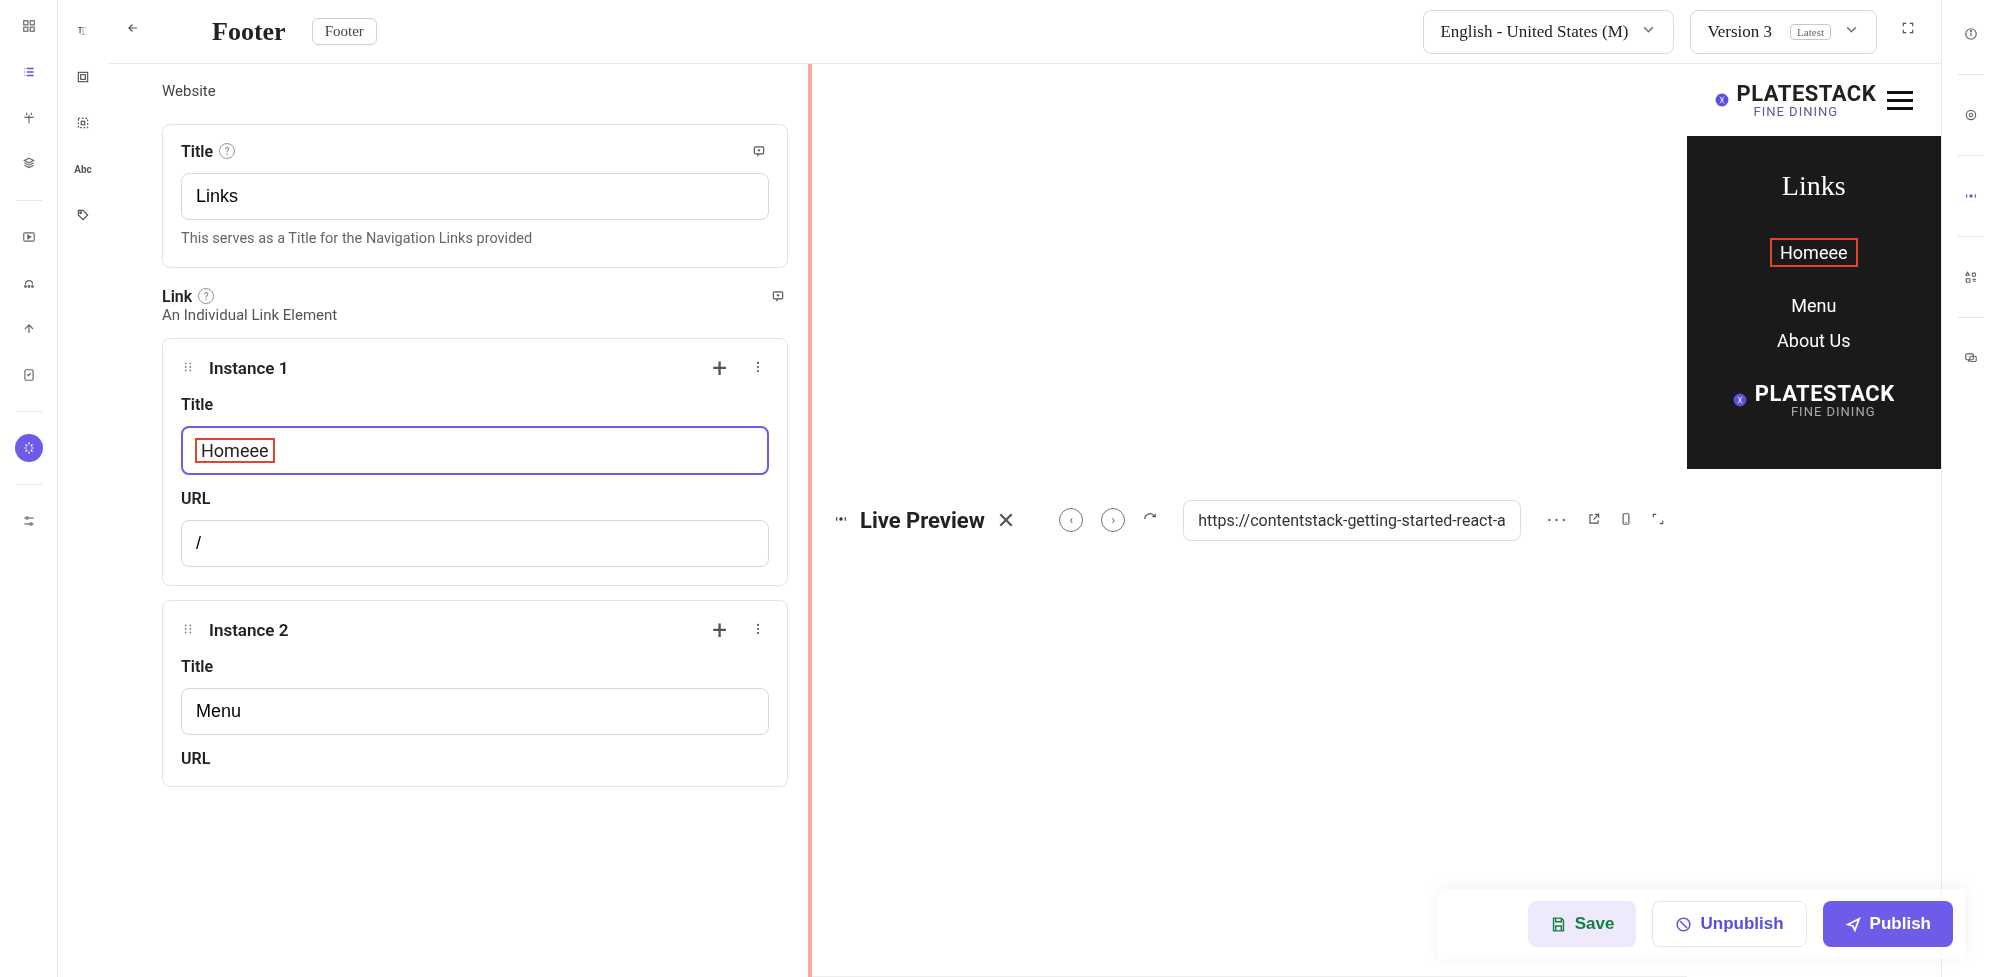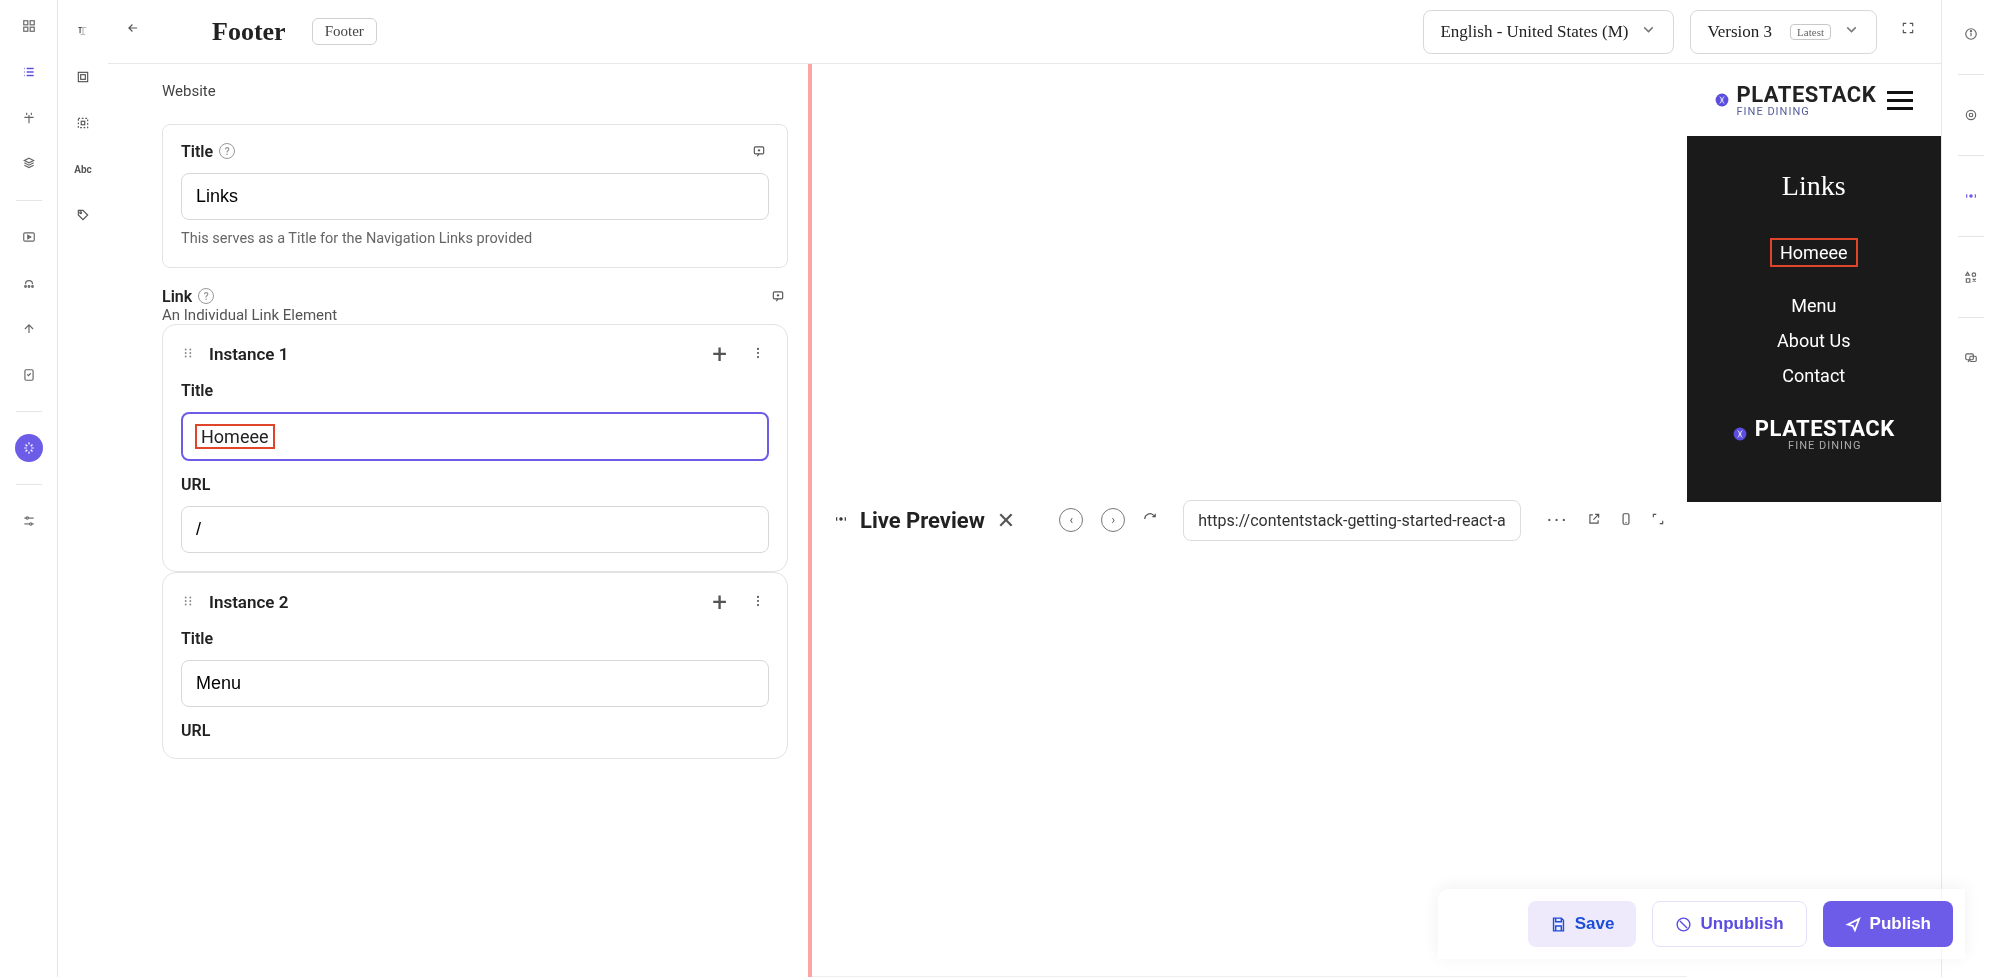--- a/index.html
+++ b/index.html
@@ -41,21 +41,21 @@
 
 .field { border:1px solid #e3e3e3; border-radius:8px; padding:16px 18px 20px; margin-top:14px; background:#fff;}
 .flabel { font-size:16px; font-weight:600; display:flex; align-items:center; gap:6px;}
 .flabel .q { width:16px;height:16px; border:1.5px solid #999; border-radius:50%; display:inline-flex;align-items:center;justify-content:center; font-size:10px;color:#999;}
 .row-head { display:flex; align-items:center; justify-content:space-between; }
 .add-comment { width:20px;height:20px;color:#555; cursor:pointer; display:flex;align-items:center;justify-content:center;}
 .input { width:100%; border:1px solid #d8d8d8; border-radius:8px; padding:12px 14px; font-size:18px; margin-top:12px; }
 .hint { color:#666; font-size:14.5px; margin-top:10px;}
 .subhint { color:#555; font-size:15px; }
 
-.instance { border:1px solid #e3e3e3; border-radius:14px; padding:16px 18px 18px; }
+.instance { border:1px solid #e3e3e3; border-radius:8px; margin-top:14px; padding:16px 18px 18px; }
 .inst-head { display:flex; align-items:center; gap:14px; }
 .drag { color:#888; cursor:grab; }
 .inst-title { font-size:17px; font-weight:600; }
 .inst-head .grow { flex:1; }
 .plus { font-size:26px; color:#555; cursor:pointer; line-height:1; padding:0 6px;}
 .kebab { color:#555; cursor:pointer; padding:0 4px;}
 .sublab { font-size:16px; font-weight:600; margin-top:14px; }
 .input.focused { border:2px solid #6c5ce7; outline:none; }
 .hl-box { display:inline-block; border:2px solid #E0452C; padding:0 4px; }
 
@@ -68,35 +68,35 @@
 .prev-tools { display:flex; align-items:center; gap:18px; padding:12px 22px; border-bottom:1px solid #eee; }
 .circ { width:24px;height:24px;border:1.5px solid #777;border-radius:50%; display:flex;align-items:center;justify-content:center; color:#555; cursor:pointer; font-size:12px;}
 .url { flex:1; background:#fff; border:1px solid #dcdcdc; border-radius:8px; padding:10px 14px; font-size:16px; color:#333; overflow:hidden; white-space:nowrap; text-overflow:ellipsis; margin:0 8px; max-width:380px;}
 .tool-ic { color:#555; cursor:pointer; }
 
 
 .site { flex:1; overflow:auto; background:#fff; }
 .site-head { height:72px; display:flex; align-items:center; justify-content:space-between; padding:0 28px; background:#fff;}
 .logo { display:flex; align-items:center; gap:8px; }
 .logo-text { font-weight:700; font-size:22px; letter-spacing:0.5px;}
-.logo-sub { font-size:11px; letter-spacing:1px; color:#555d9a; margin-top:-2px; }
+.logo-sub { font-size:13px; letter-spacing:1px; color:#555d9a; margin-top:-2px;margin-left:17px; }
 .hamb { display:flex; flex-direction:column; gap:5px; cursor:pointer;}
 .hamb span{ width:26px; height:3px; background:#111; }
 .footer { background:#1a1a1a; color:#fff; padding:34px 20px 50px; text-align:center; }
 .footer h2 { font-family: Georgia, 'Times New Roman', serif; font-size:28px; font-weight:500; margin-bottom:22px;}
 .footer .lnk { font-size:18px; margin:14px 0; }
 .footer .lnk.hlp { display:inline-block; border:2px solid #E0452C; padding:2px 8px;}
 .footer .logo2 { margin-top:30px; display:flex; flex-direction:column; align-items:center; }
 .footer .logo2 .logo-text{ color:#fff; }
 .footer .desc { font-size:17px; margin-top:18px; color:#eee; }
 
 
 .actions { position:absolute; bottom:18px; right:34px; display:flex; gap:16px; background:rgba(255,255,255,0.6); padding:12px 12px 12px 90px; border-radius:10px 0 0 0; box-shadow:0 -2px 18px rgba(0,0,0,0.06);}
 .btn { display:flex; align-items:center; gap:8px; padding:12px 22px; border-radius:8px; font-size:17px; font-weight:600; cursor:pointer; border:none;}
-.btn.save { background:#eeeafc; color:#1d4ed8; }
+.btn.save { background:#eeeafc; color:#15803d; }
 .btn.unpub { background:#fff; color:#5b4de0; border:1px solid #e5e1fb;}
 .btn.pub { background:#6c5ce7; color:#fff; }
 
 
 .rrail { width:58px; border-left:1px solid #e8e8e8; display:flex; flex-direction:column; align-items:center; padding:22px 0; gap:28px; background:#fff;}
 .rrail .ric2 { width:24px;height:24px; color:#666; cursor:pointer; display:flex;align-items:center;justify-content:center;}
 .rrail .ric2.live { color:#6c5ce7; }
 .rrail .sep2 { width:26px;height:1px;background:#e5e5e5;}
 
 svg { width:1em; height:1em; }
@@ -370,21 +370,20 @@
                 <span></span>
                 <span></span>
                 <span></span>
               </div>
           </div>
           <div class="footer">
             <h2>Links</h2>
             <div class="lnk hlp">Homeee</div>
             <div class="lnk">Menu</div>
             <div class="lnk">About Us</div>
-            <div class="lnk">Contact</div>
             <div class="logo2">
               <div style="display:flex;align-items:center;gap:8px;">
                 <svg width="30" height="30" viewBox="0 0 24 24">
                     <circle cx="12" cy="12" r="11" fill="#5b4de0"></circle>
                     <path d="M8 6c4 2 4 10 0 12M16 6c-4 2-4 10 0 12" stroke="#fff" stroke-width="1.5" fill="none"></path>
                   </svg>
                 <div>
                   <div class="logo-text">PLATESTACK</div>
                   <div class="logo-sub" style="color:#aaa;">FINE DINING</div>
                 </div>

